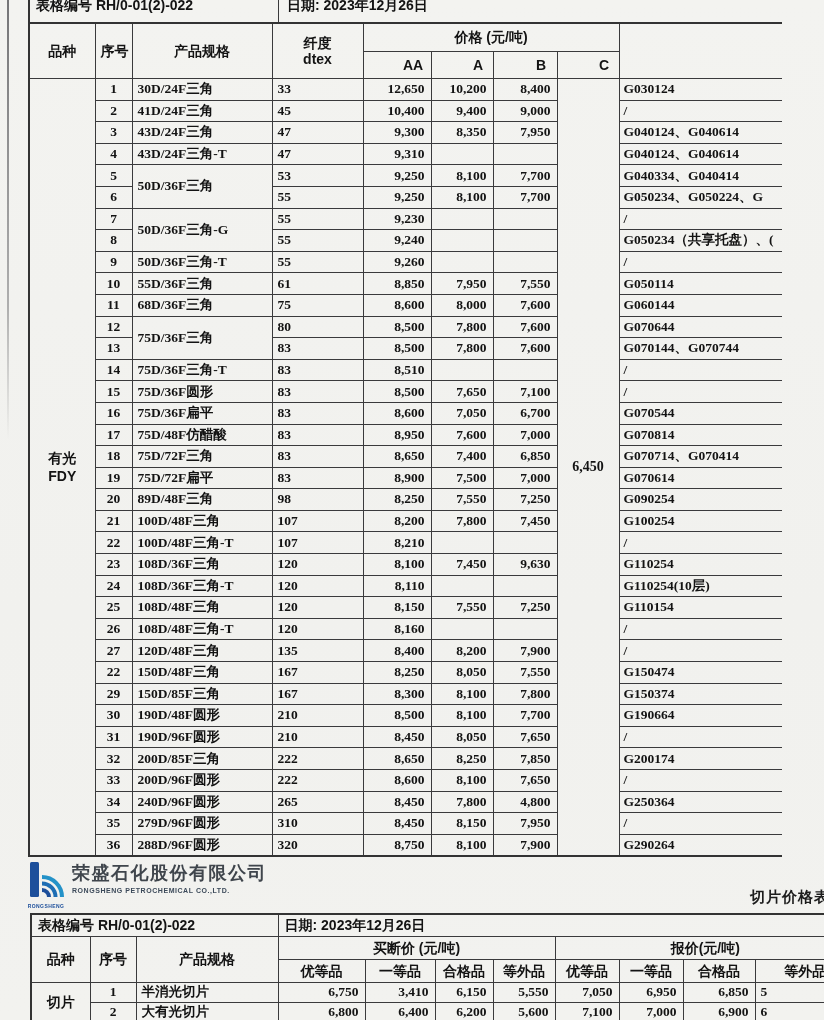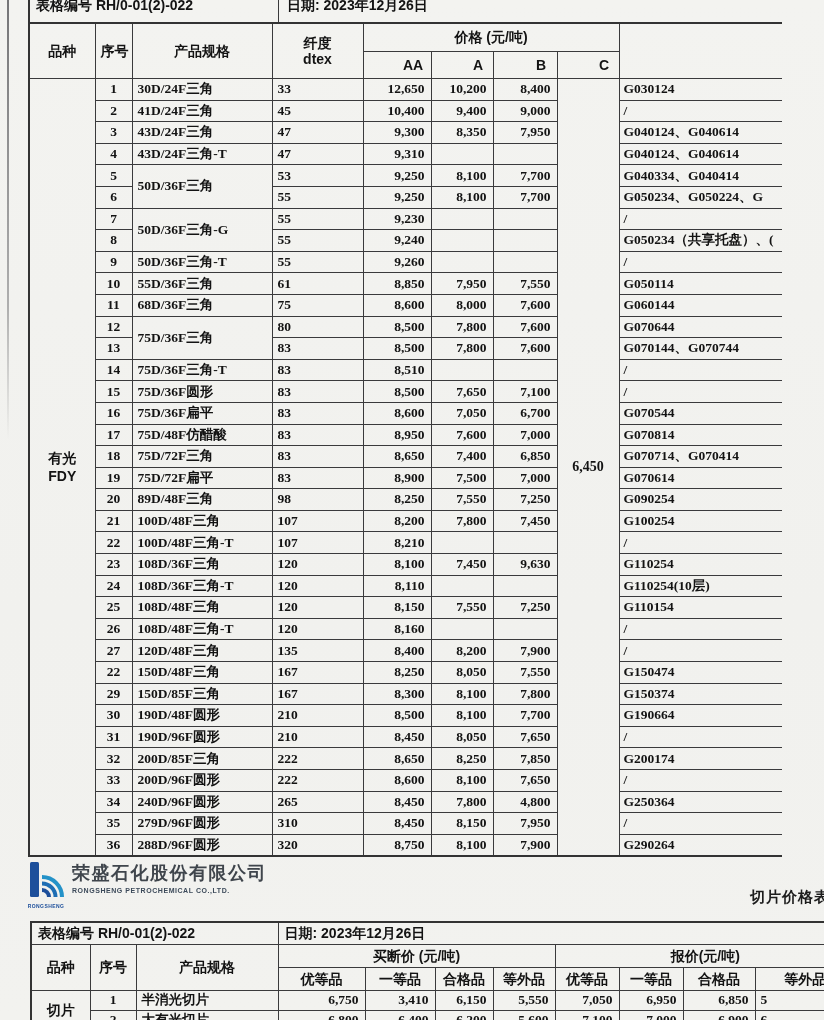--- a/index.html
+++ b/index.html
@@ -54,21 +54,21 @@
   table.fdy .dtex-h div{line-height:1.15;}
   td.variety{
     text-align:center;vertical-align:middle;
     font-family:"Liberation Sans","DejaVu Sans",sans-serif;
     font-size:14px;font-weight:700;
   }
   td.variety div{line-height:1.3;}
   td.cmerge{text-align:center;vertical-align:middle;font-size:14px;}
   td.code{padding-left:4px;}
   
-  .band{position:relative;width:824px;height:64px;}
+  .band{position:relative;width:824px;height:56px;}
   .logo{position:absolute;left:26px;top:4px;display:flex;align-items:flex-start;}
   .mark{width:40px;text-align:center;}
   .mark-cap{
     font-family:"Liberation Sans","DejaVu Sans",sans-serif;
     font-size:5px;font-weight:700;color:#1d4f9b;letter-spacing:.4px;line-height:1;
     transform:translateY(-1px);
   }
   .names{margin-left:6px;padding-top:3px;}
   .cn{
     font-family:"Liberation Sans","DejaVu Sans",sans-serif;

